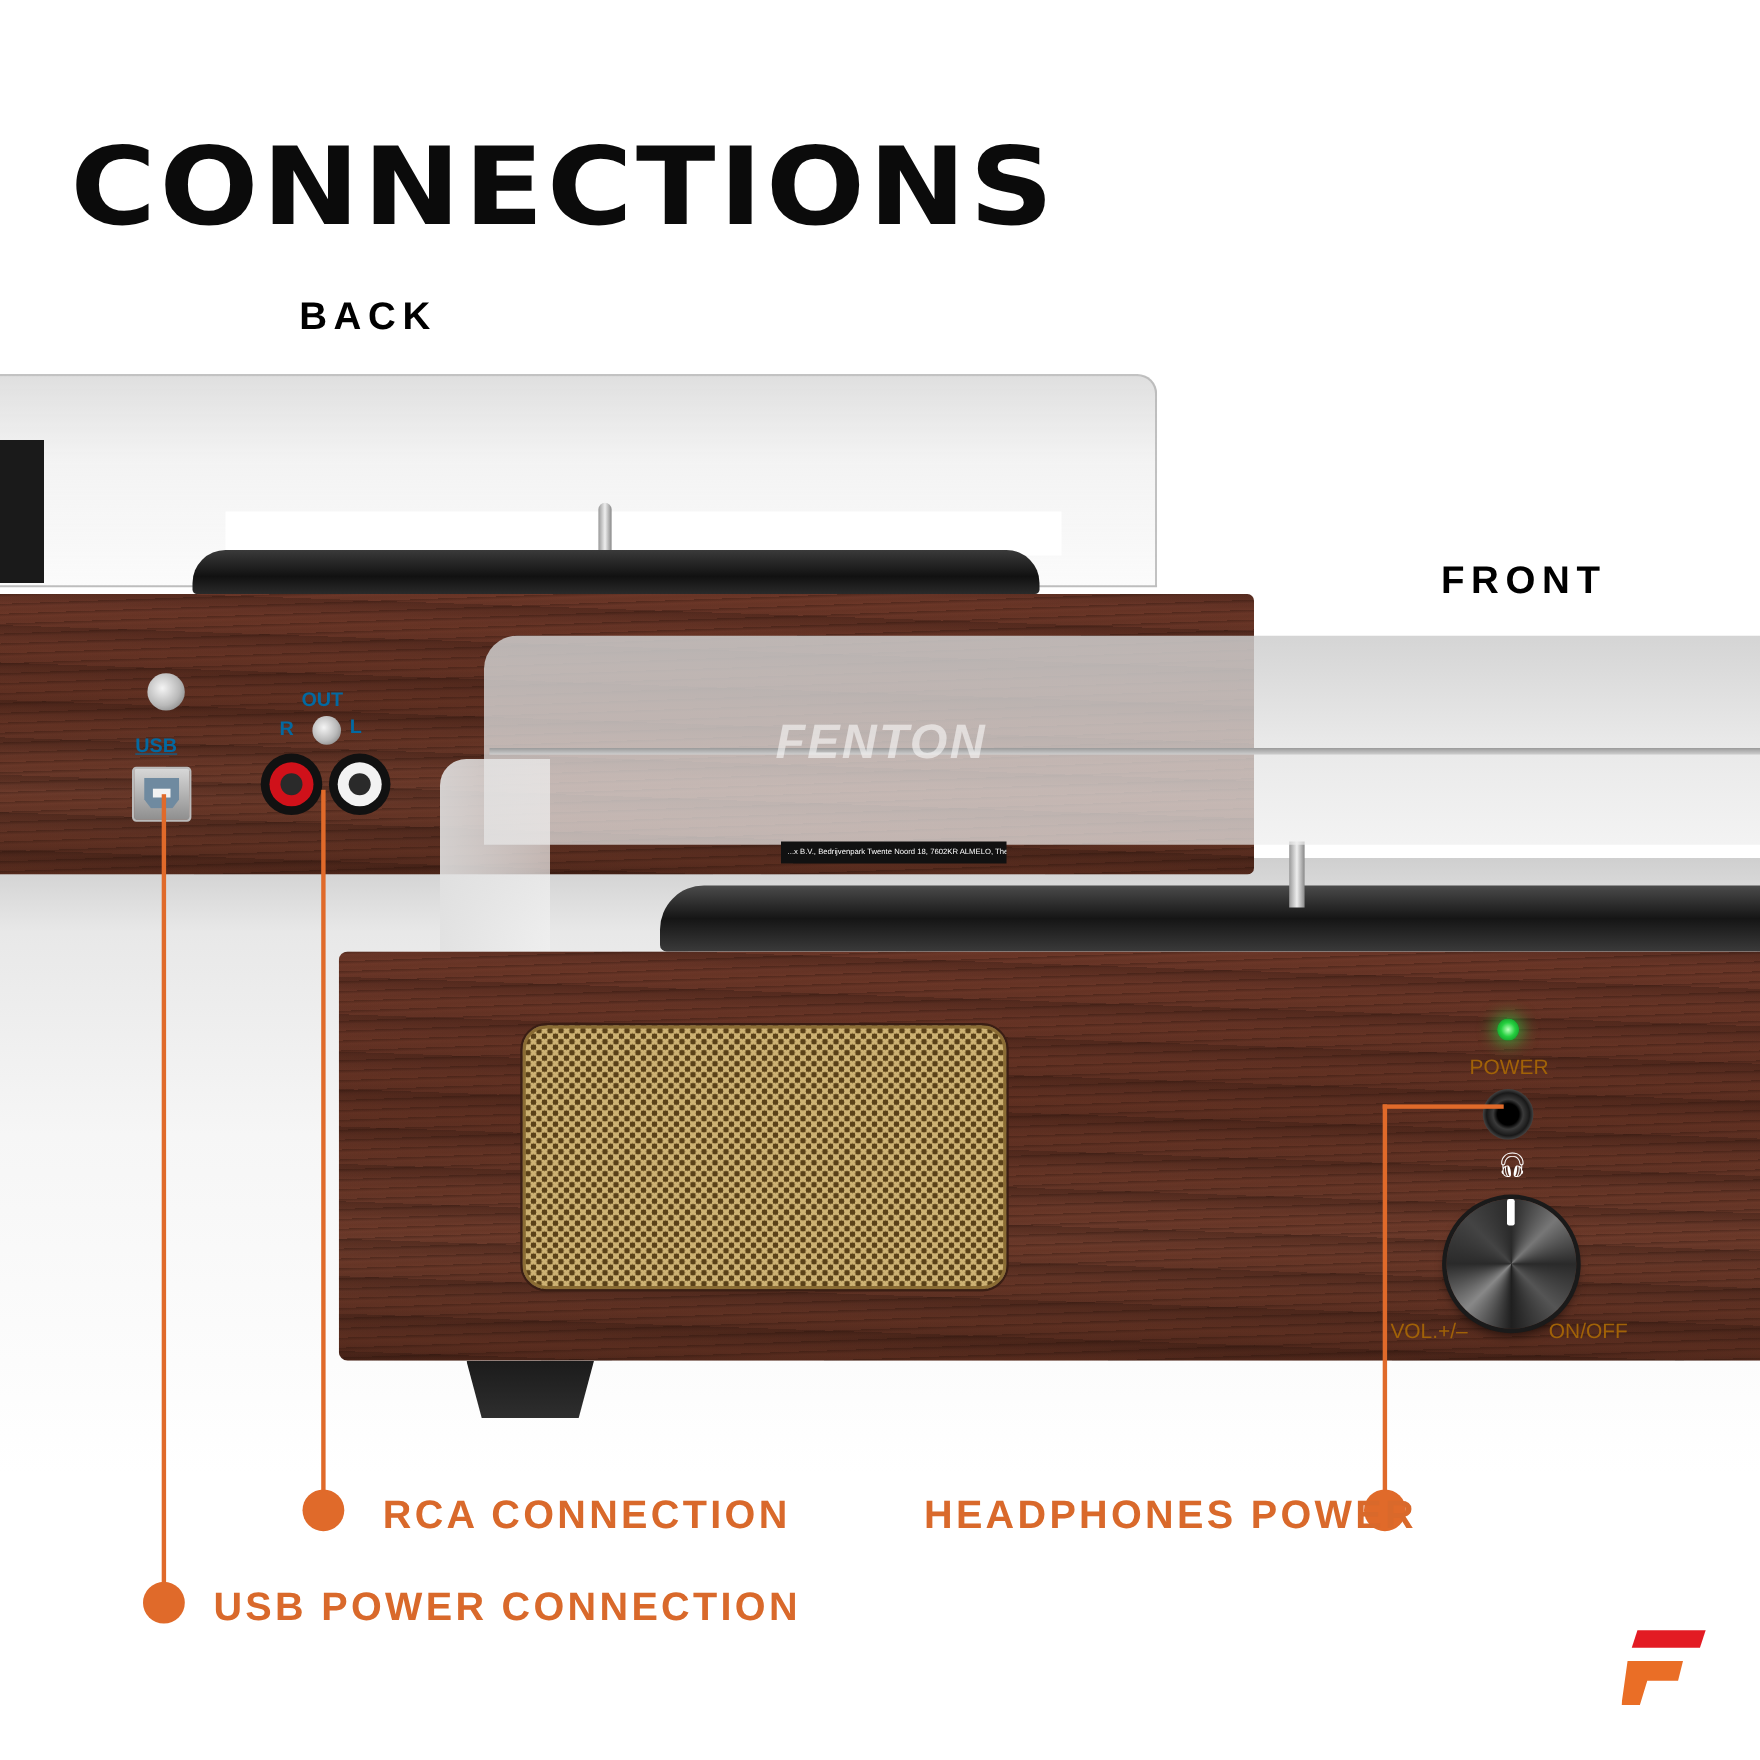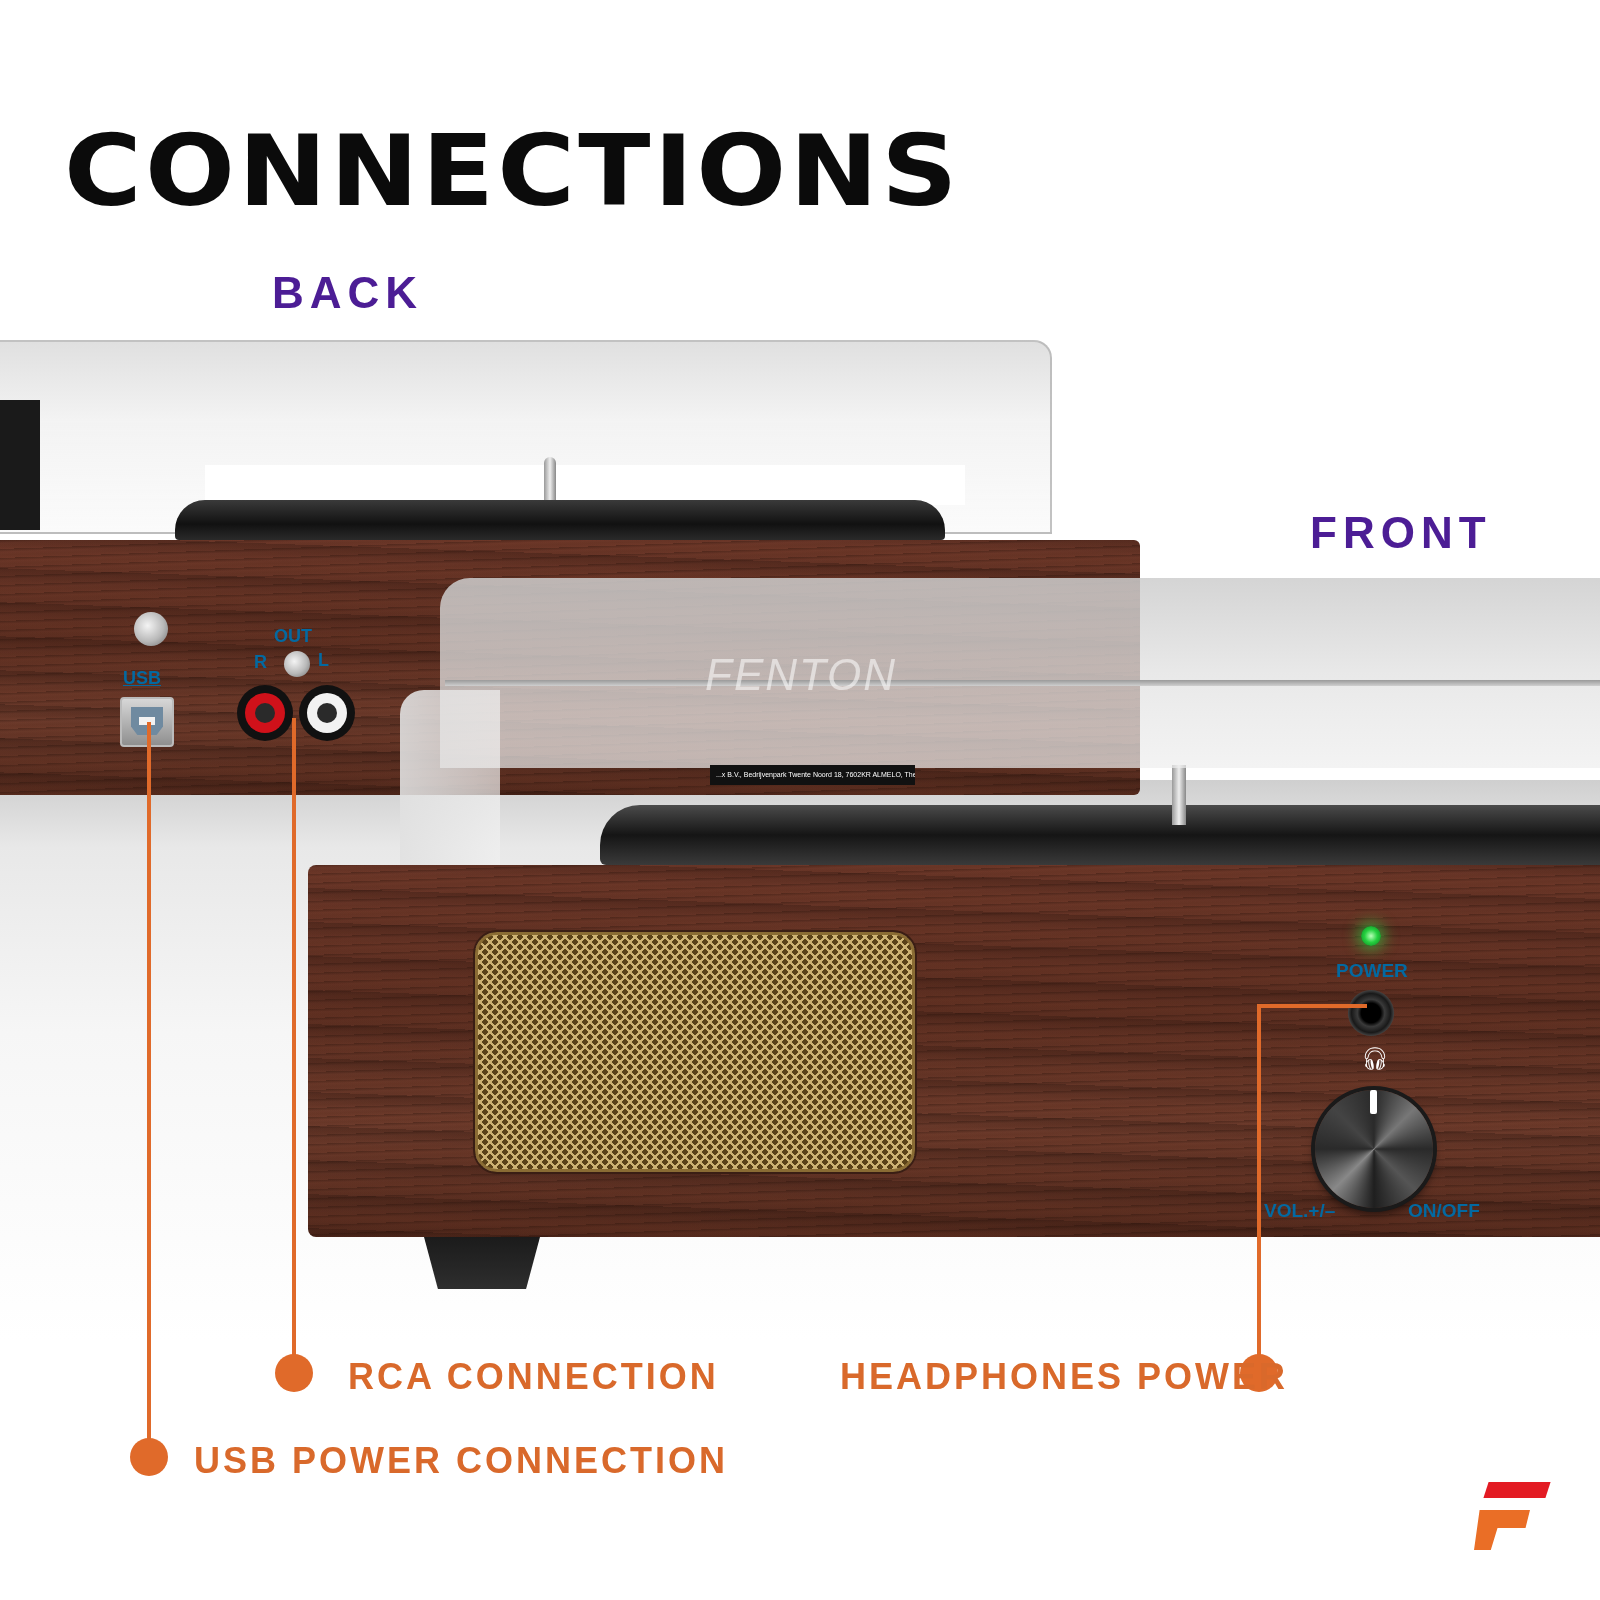--- a/index.html
+++ b/index.html
@@ -8,21 +8,21 @@
       background: #ffffff;
       font-family: "Liberation Sans", sans-serif;
     }
     .abs { position: absolute; }
     .title {
       left: 64px; top: 122px; font-size: 98px; font-weight: 900; letter-spacing: 3px;
       color: #0b0b0b; font-family: "DejaVu Sans", sans-serif; line-height: 1;
       transform: scaleX(1.08); transform-origin: left top;
     }
     .view-label {
-      color: #4c1d95; font-size: 44px; font-weight: 700; letter-spacing: 6px;
+      color: #000000; font-size: 35px; font-weight: 700; letter-spacing: 6px;
       font-family: "Liberation Sans", sans-serif;
     }
     
     .floor {
       left: 0; top: 780px; width: 1600px; height: 560px;
       background: linear-gradient(180deg, #cfcfcf 0%, #e8e8e8 12%, #f6f6f6 45%, #ffffff 100%);
     }
     .wood {
       background:
         repeating-linear-gradient(178deg, rgba(40,18,10,0.35) 0px, rgba(40,18,10,0.0) 3px, rgba(90,45,30,0.25) 6px, rgba(40,18,10,0.0) 9px),
@@ -60,42 +60,42 @@
       left: 440px; top: 578px; width: 1160px; height: 190px;
       background: linear-gradient(180deg, rgba(205,205,205,0.85), rgba(225,225,225,0.75) 50%, rgba(238,238,238,0.7));
       border-radius: 30px 0 0 0;
     }
     .front-lid-leg {
       left: 400px; top: 690px; width: 100px; height: 180px;
       background: linear-gradient(90deg, rgba(225,225,225,0.9), rgba(240,240,240,0.7));
       border-radius: 24px 0 0 0;
     }
     .front-lid-line { left: 445px; top: 680px; width: 1155px; height: 6px; background: linear-gradient(180deg,#9a9a9a,#cfcfcf); }
-    .brand-mark { left: 705px; top: 650px; font-size: 44px; font-weight: 400; font-style: italic; color: rgba(255,255,255,0.55); letter-spacing: 2px; }
+    .brand-mark { left: 705px; top: 650px; font-size: 44px; font-weight: 700; font-style: italic; color: rgba(255,255,255,0.55); letter-spacing: 2px; }
     .lid-label { left: 710px; top: 765px; width: 205px; height: 20px; background: #111; color: #fff; font-size: 7px; line-height: 20px; padding-left: 6px; box-sizing: border-box; white-space: nowrap; overflow: hidden; }
     .front-platter {
       left: 600px; top: 805px; width: 1000px; height: 60px;
       background: linear-gradient(180deg, #4b4b4b, #151515 50%, #3a3a3a);
       border-radius: 40px 0 0 6px;
     }
     .front-spindle { left: 1172px; top: 765px; width: 14px; height: 60px; background: linear-gradient(90deg,#999,#eee,#888); }
     .front-body { left: 308px; top: 865px; width: 1292px; height: 372px; border-radius: 8px 0 0 8px; }
     .grille {
       left: 475px; top: 932px; width: 440px; height: 240px; border-radius: 22px;
       background:
         radial-gradient(circle, #5a4118 36%, rgba(0,0,0,0) 40%) 0 0 / 10px 10px,
         radial-gradient(circle, #5a4118 36%, rgba(0,0,0,0) 40%) 5px 5px / 10px 10px,
         #cdb273;
       box-shadow: inset 0 0 0 3px #8a6c34, 0 0 0 2px #3a1e14;
     }
     .foot { left: 424px; top: 1237px; width: 116px; height: 52px; background: linear-gradient(180deg,#1b1b1b,#2e2e2e); clip-path: polygon(0 0,100% 0,88% 100%,12% 100%); border-radius: 0 0 14px 14px; }
     .led { left: 1361px; top: 926px; width: 20px; height: 20px; border-radius: 50%;
       background: radial-gradient(circle, #b8ffb8 0%, #25d140 45%, #0c7a1c 100%);
       box-shadow: 0 0 14px 4px rgba(40,220,70,0.55); }
-    .front-label { color: #0369a1; font-weight: 700; font-size: 19px; font-family: "Liberation Sans", sans-serif; }
+    .front-label { color: #a16207; font-weight: 400; font-size: 19px; font-family: "Liberation Sans", sans-serif; }
     .jack { left: 1348px; top: 990px; width: 46px; height: 46px; border-radius: 50%;
       background: radial-gradient(circle, #000 30%, #3a3a3a 42%, #191919 60%, #555 75%, #222 100%); }
     .knob { left: 1315px; top: 1090px; width: 118px; height: 118px; border-radius: 50%;
       background:
         conic-gradient(from 0deg, #2a2a2a, #777, #2a2a2a, #555, #1f1f1f, #888, #2a2a2a, #444, #2a2a2a);
       box-shadow: 0 0 0 4px #1a1a1a, 0 6px 10px rgba(0,0,0,0.6); }
     .knob-mark { left: 1370px; top: 1090px; width: 7px; height: 24px; background: #ffffff; border-radius: 2px; }
     .headphone-icon { left: 1361px; top: 1046px; font-size: 22px; color: #fff; }
     
     .orange-line { background: #e06a2a; }

